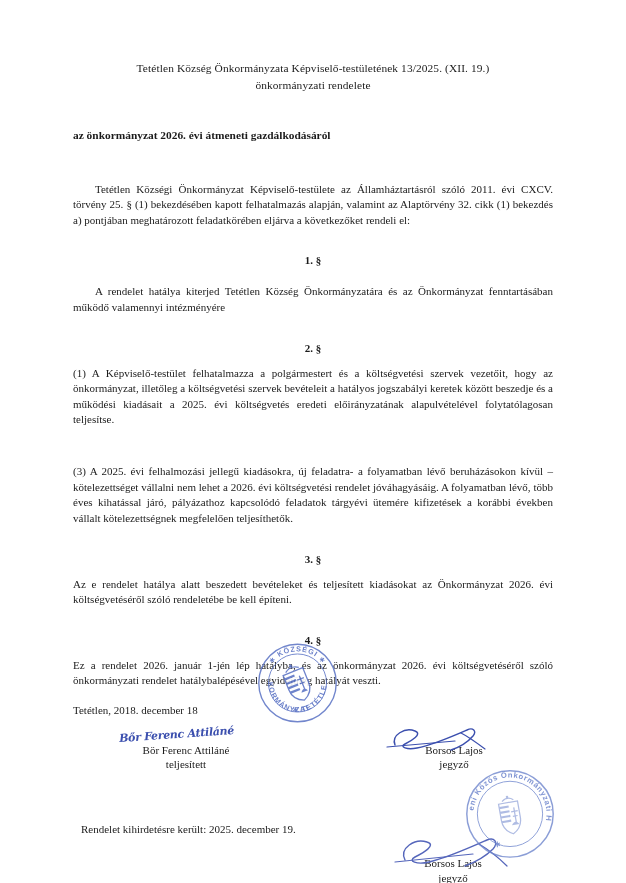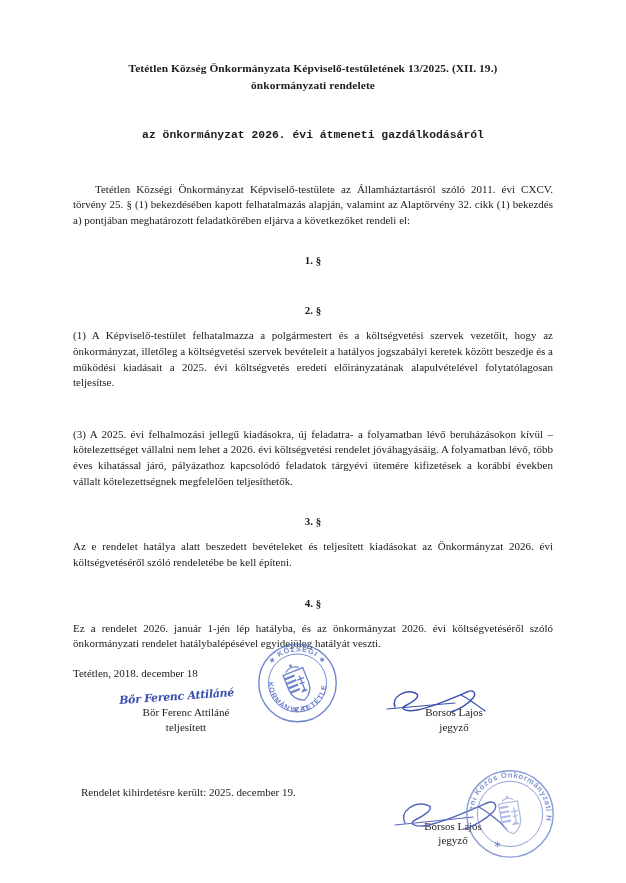--- a/index.html
+++ b/index.html
@@ -27,33 +27,31 @@
     left: 73px;
     top: 0;
     width: 480px;
   }
 
   
   .doc-title {
     margin: 0;
     padding-top: 60px;
     font-size: 11.4px;
-    font-weight: bold;
+    font-weight: normal;
     text-align: center;
     line-height: 1.45;
     letter-spacing: 0.1px;
   }
   .doc-subtitle {
     margin: 0;
     padding-top: 34px;
     font-size: 11.4px;
     font-weight: bold;
-    text-align: center;
     line-height: 1.45;
-    font-family: Liberation Mono, monospace;
   }
 
   .section-mark {
     margin: 0;
     font-size: 11px;
     font-weight: bold;
     text-align: center;
   }
 
   
@@ -171,20 +169,21 @@
 
     <h2 class="doc-subtitle">az önkormányzat 2026. évi átmeneti gazdálkodásáról</h2>
 
     <div class="sp-intro"></div>
 
     <p class="body-text indented">Tetétlen Községi Önkormányzat Képviselő-testülete az Államháztartásról szóló 2011. évi CXCV. törvény 25. § (1) bekezdésében kapott felhatalmazás alapján, valamint az Alaptörvény 32. cikk (1) bekezdés a) pontjában meghatározott feladatkörében eljárva a következőket rendeli el:</p>
 
     <div class="sp-a"></div>
     <p class="section-mark">1. §</p>
     <div class="sp-b"></div>
+    <p class="body-text indented">A rendelet hatálya kiterjed Tetétlen Község Önkormányzatára és az Önkormányzat fenntartásában működő valamennyi intézményére</p>
 
     <div class="sp-a"></div>
     <p class="section-mark">2. §</p>
     <div class="sp-b"></div>
     <p class="body-text">(1) A Képviselő-testület felhatalmazza a polgármestert és a költségvetési szervek vezetőit, hogy az önkormányzat, illetőleg a költségvetési szervek bevételeit a hatályos jogszabályi keretek között beszedje és a működési kiadásait a 2025. évi költségvetés eredeti előirányzatának alapulvételével folytatólagosan teljesítse.</p>
     <div class="sp-c"></div>
     <div class="sp-c"></div>
     <p class="body-text">(3) A 2025. évi felhalmozási jellegű kiadásokra, új feladatra- a folyamatban lévő beruházásokon kívül – kötelezettséget vállalni nem lehet a 2026. évi költségvetési rendelet jóváhagyásáig. A folyamatban lévő, több éves kihatással járó, pályázathoz kapcsolódó feladatok tárgyévi ütemére kifizetések a korábbi években vállalt kötelezettségnek megfelelően teljesíthetők.</p>
 
     <div class="sp-a"></div>

